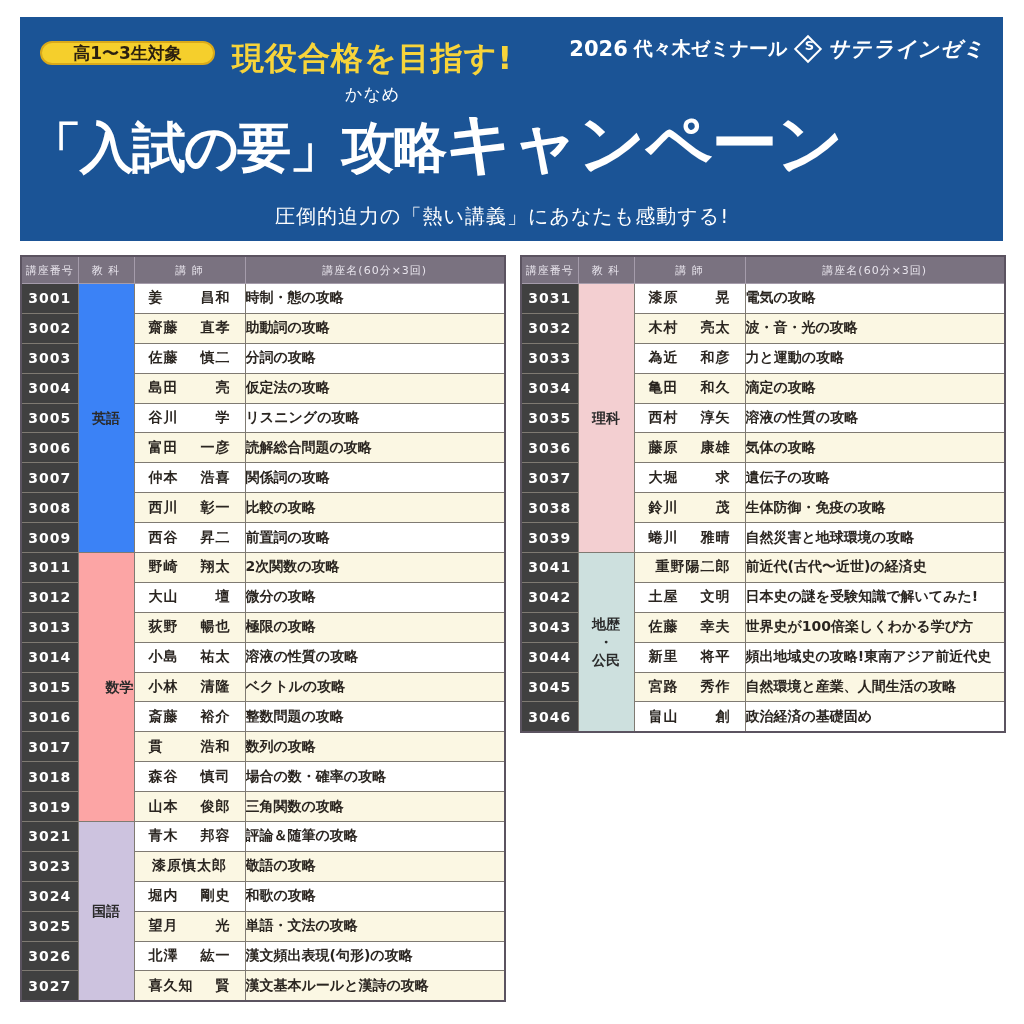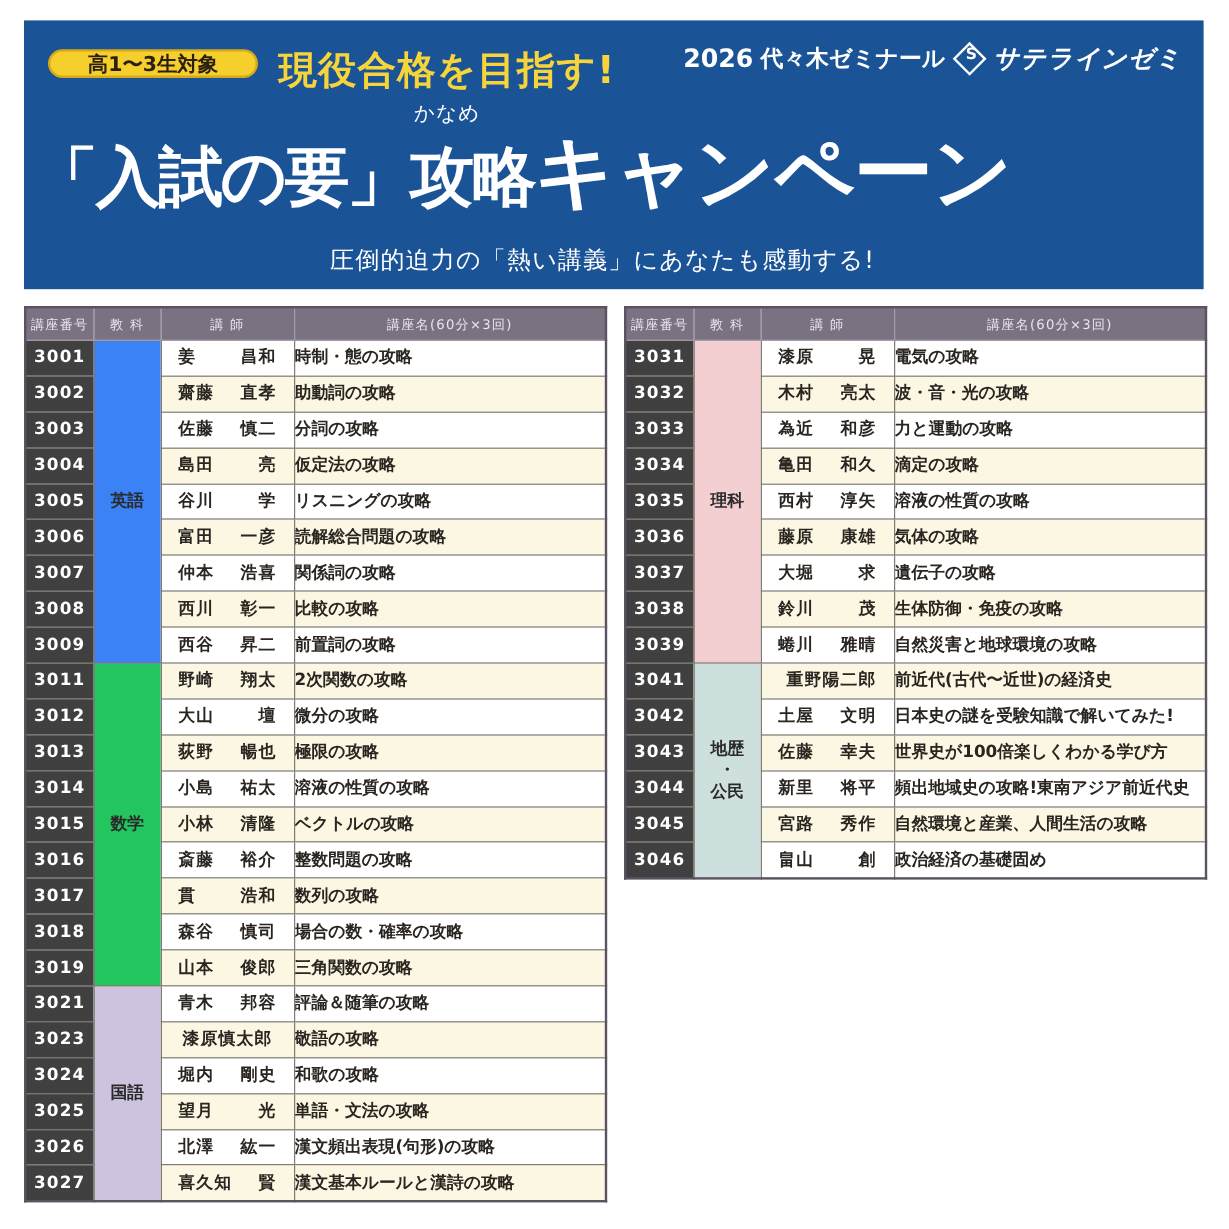--- a/index.html
+++ b/index.html
@@ -199,21 +199,21 @@
         <td class="teacher">
           <div class="tname">
             <span>西谷</span>
             <span>昇二</span>
           </div>
         </td>
         <td class="title">前置詞の攻略</td>
       </tr>
       <tr class="cream">
         <td class="code">3011</td>
-        <td class="subject" rowspan="9" style="background: #22c55e;"><span>数学</span></td>
+        <td class="subject" rowspan="9" style="background: #fca5a5; text-align: right;"><span>数学</span></td>
         <td class="teacher">
           <div class="tname">
             <span>野崎</span>
             <span>翔太</span>
           </div>
         </td>
         <td class="title">2次関数の攻略</td>
       </tr>
       <tr class="white">
         <td class="code">3012</td>

